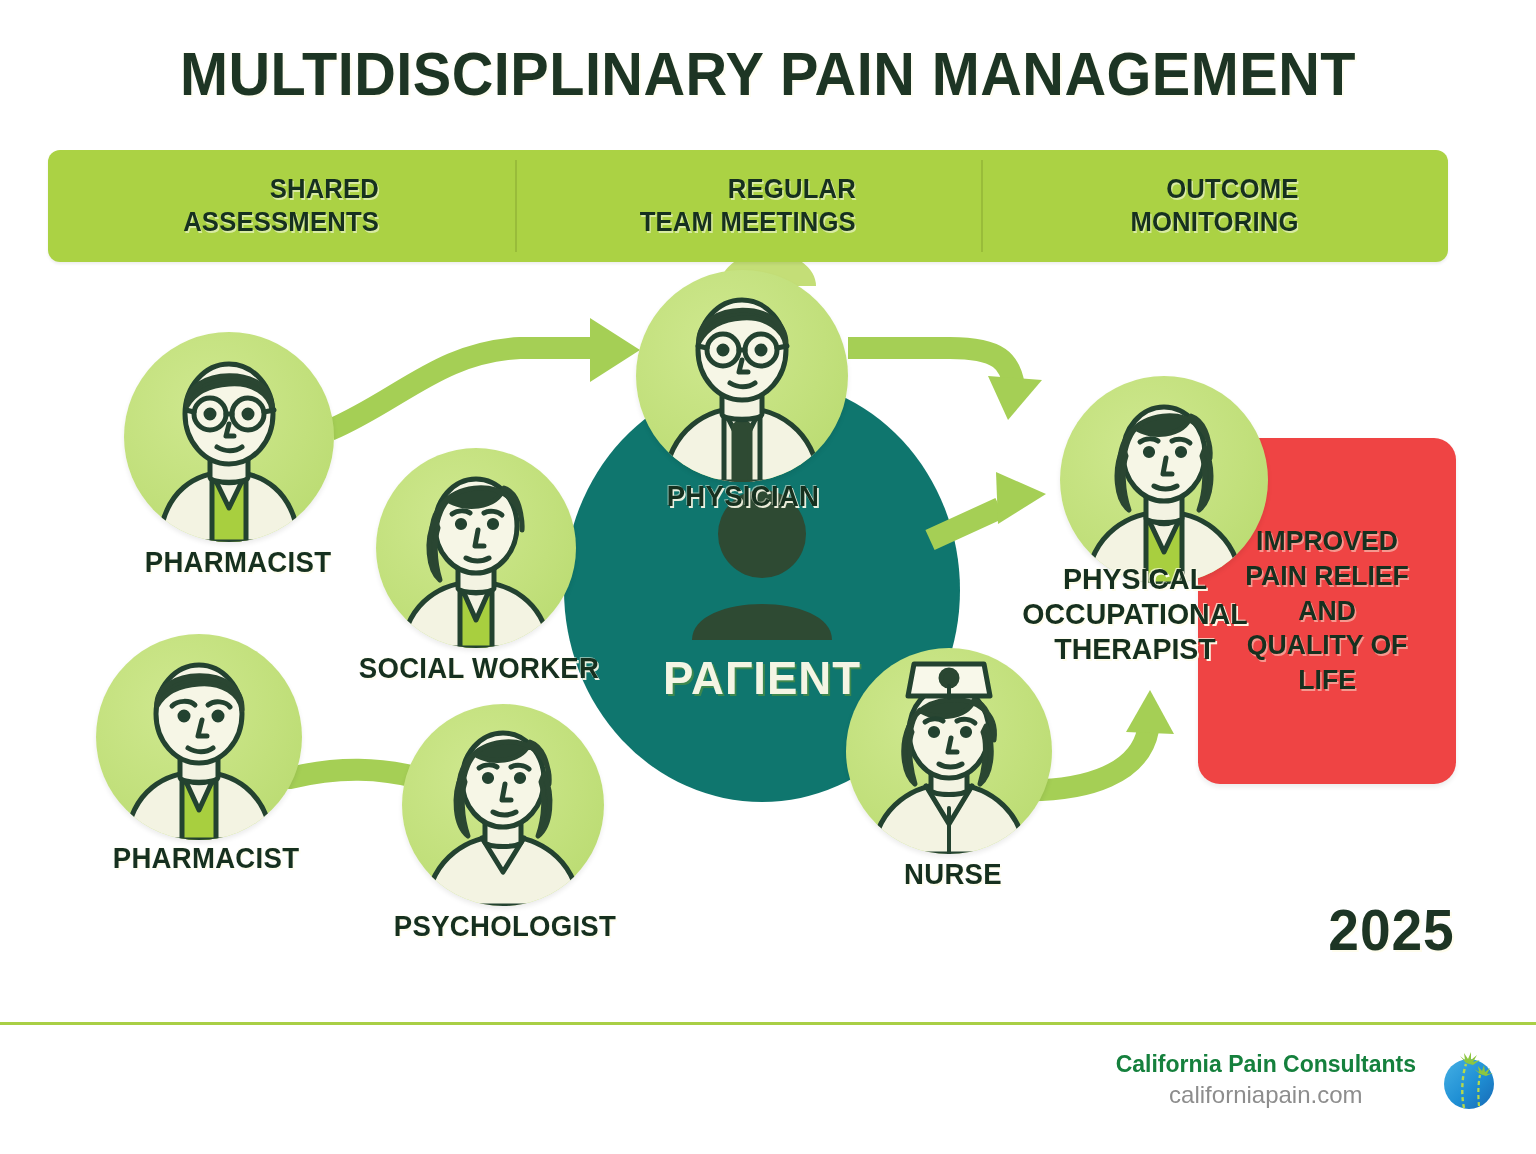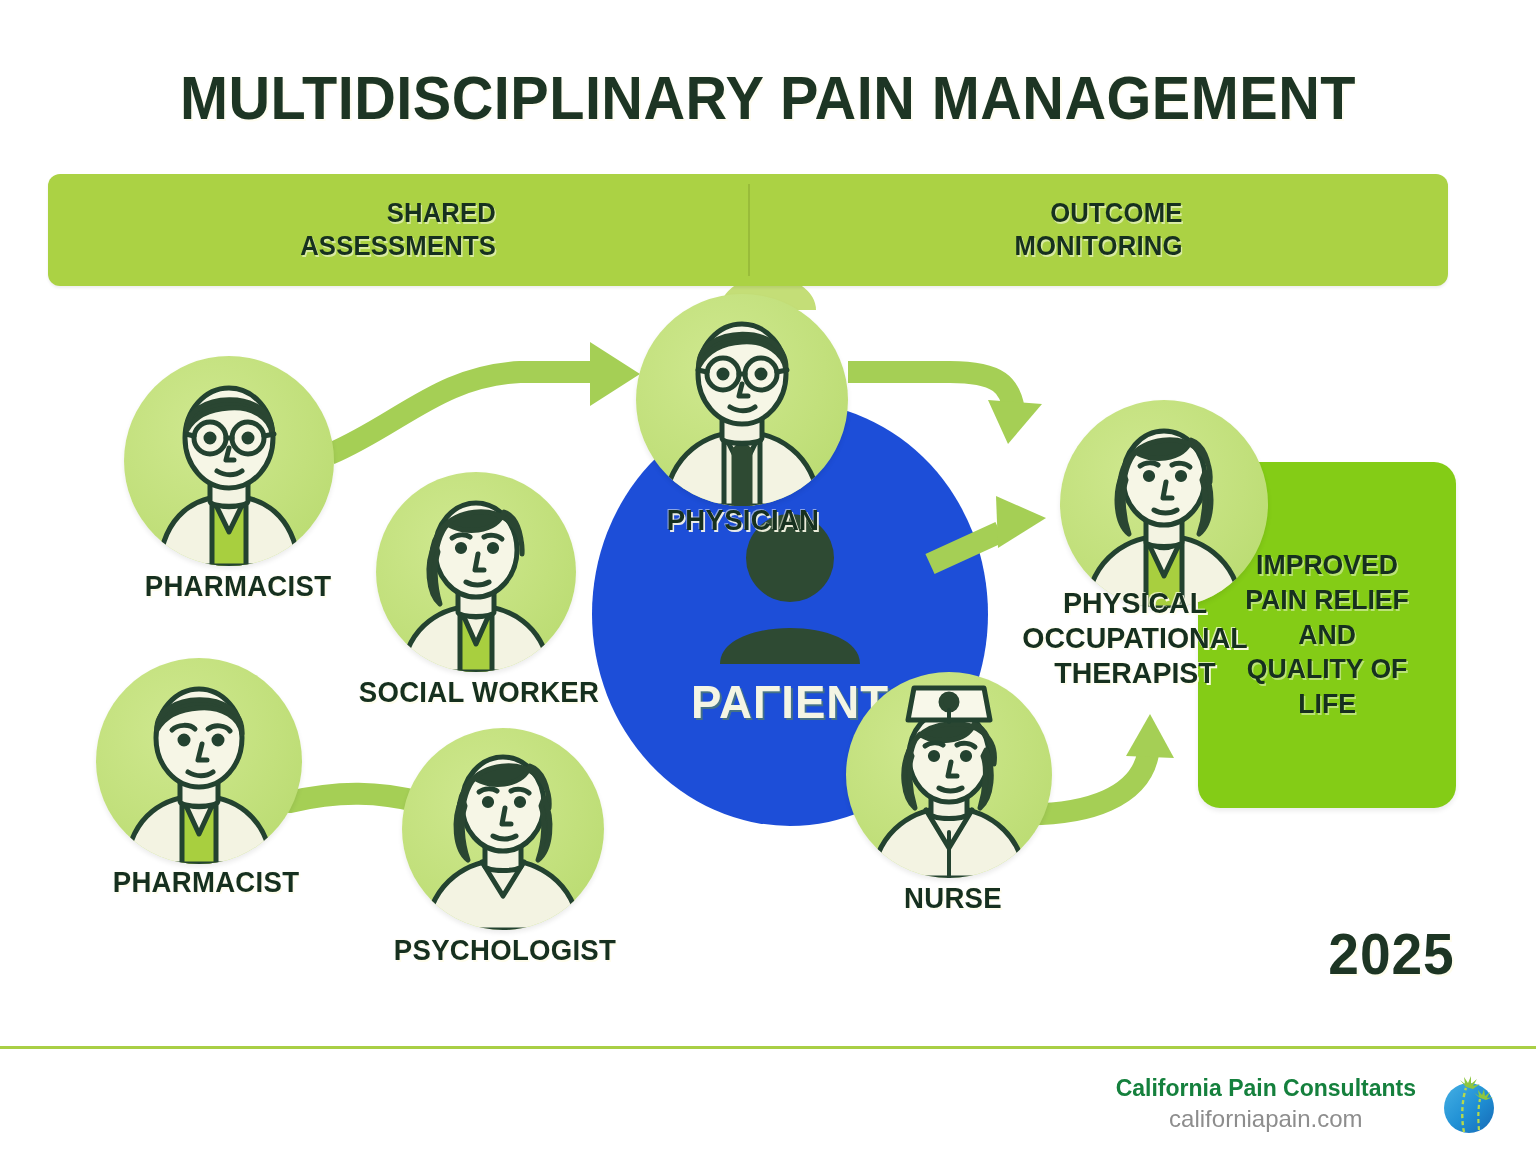--- a/index.html
+++ b/index.html
@@ -3,21 +3,21 @@
 <meta charset="utf-8">
 <style>
   html,body{margin:0;padding:0;}
   body{
     width:1536px;height:1154px;
     background:#ffffff;
     font-family:"Liberation Sans", sans-serif;
     overflow:hidden;
     position:relative;
   }
-  #stage{position:absolute;inset:0;margin-top:24px;}
+  #stage{position:absolute;inset:0;}
 
   
   .title{
     position:absolute;left:0;top:38px;width:1536px;
     text-align:center;
     font-size:62px;
     font-weight:bold;
     letter-spacing:0.5px;
     color:#1d3524;
     font-family:"Liberation Sans", sans-serif;
@@ -55,22 +55,22 @@
   
   .hb-notch{
     position:absolute;left:50%;transform:translateX(-50%);
     top:252px;width:96px;height:34px;
     background:#c4de77;border-radius:50% 50% 0 0 / 100% 100% 0 0;
     z-index:0;
   }
 
   
   .patient-circle{
-    position:absolute;left:592px;top:378px;width:396px;height:424px;
-    background:#1d4ed8;
+    position:absolute;left:564px;top:378px;width:396px;height:424px;
+    background:#0f766e;
     border-radius:50%;
     z-index:1;
   }
   .patient-icon{
     position:absolute;left:50%;top:110px;transform:translateX(-50%);
     width:148px;height:156px;
   }
   .patient-label{
     position:absolute;left:0;right:0;top:272px;
     text-align:center;
@@ -96,21 +96,21 @@
     text-shadow:1.6px 1.6px 0 rgba(255,253,235,.9),
                 -1px -1px 0 rgba(255,253,235,.5);
     letter-spacing:.3px;
     transform:scaleX(0.95);
   }
   .node svg{display:block;width:100%;height:100%;}
 
   
   .outcome-box{
     position:absolute;left:1198px;top:438px;width:258px;height:346px;
-    background:#84cc16;border-radius:22px;z-index:3;
+    background:#ef4444;border-radius:22px;z-index:3;
     box-shadow:0 3px 5px rgba(0,0,0,.08);
     display:flex;align-items:center;justify-content:center;
   }
   .outcome-text{
     font-size:28px;font-weight:bold;line-height:1.24;
     color:#16301f;text-align:center;
     transform:scaleX(0.95);
     text-shadow:1.6px 1.6px 0 rgba(255,255,235,.45);
     padding:0 8px;
   }
@@ -157,20 +157,26 @@
 <div id="stage">
 
   <div class="title">MULTIDISCIPLINARY PAIN MANAGEMENT</div>
 
   <div class="hb-notch"></div>
   <div class="headerbar">
     <div class="hb-cell">
       <div class="hb-text">
         <span>SHARED</span><br>
         <span>ASSESSMENTS</span>
+      </div>
+    </div>
+    <div class="hb-cell">
+      <div class="hb-text">
+        <span>REGULAR</span><br>
+        <span>TEAM MEETINGS</span>
       </div>
     </div>
     <div class="hb-cell">
       <div class="hb-text">
         <span>OUTCOME</span><br>
         <span>MONITORING</span>
       </div>
     </div>
   </div>
 

